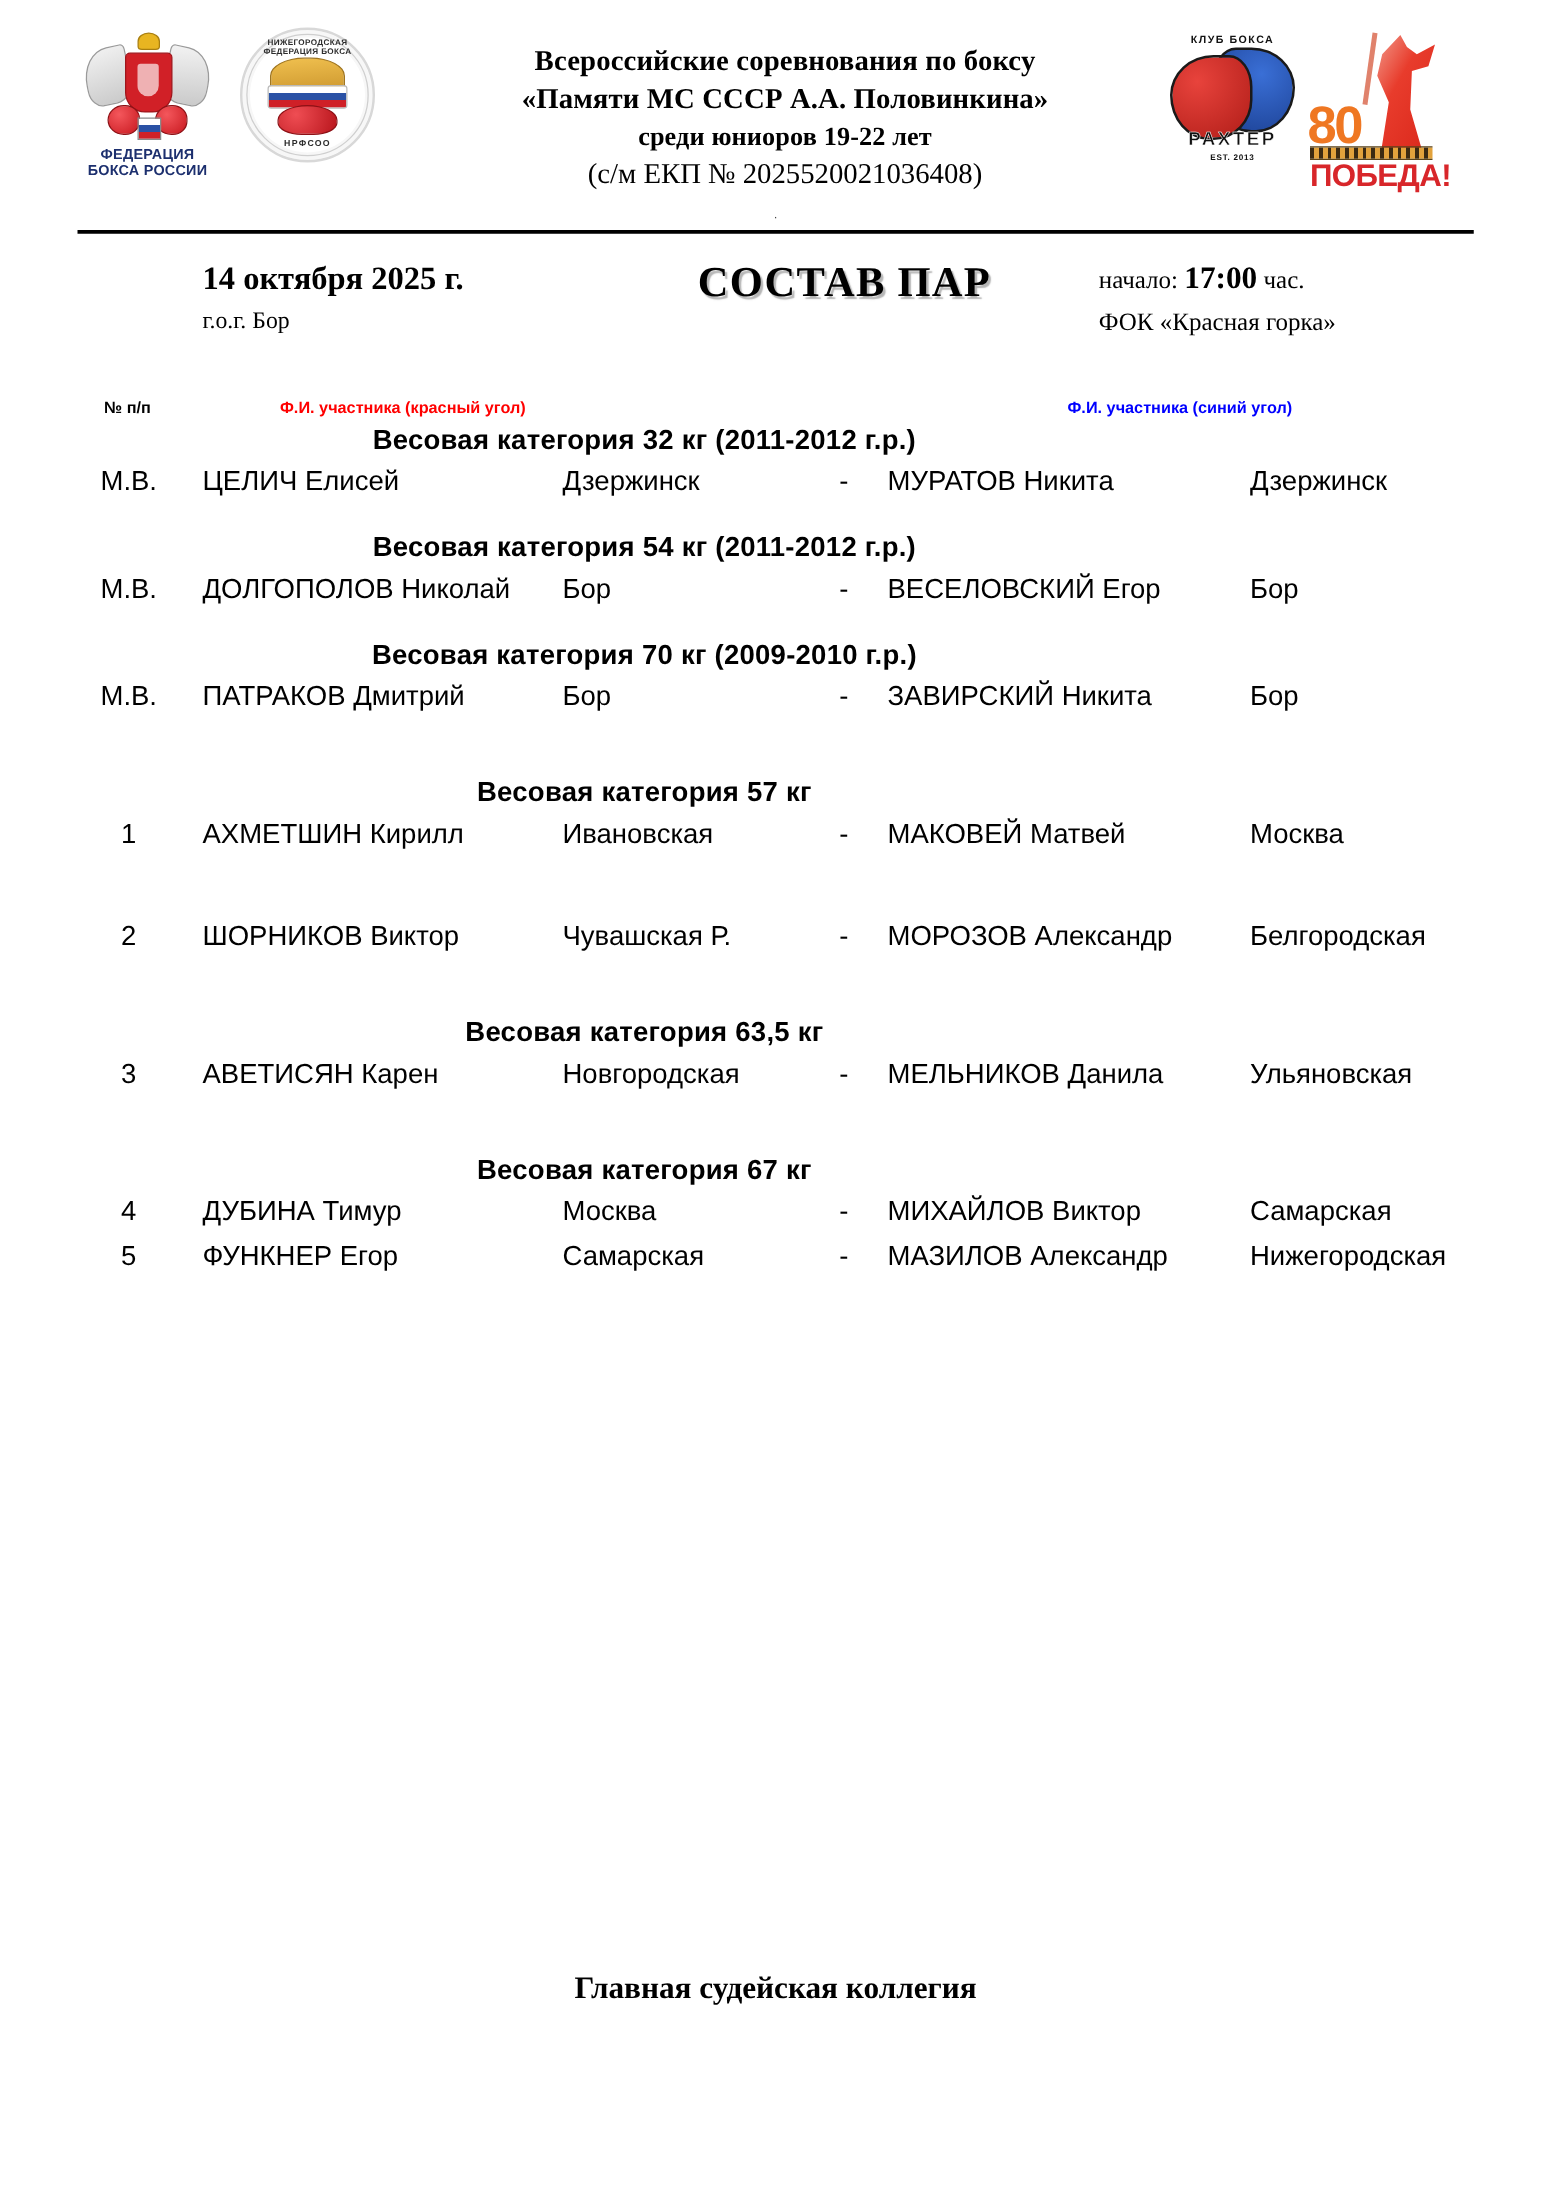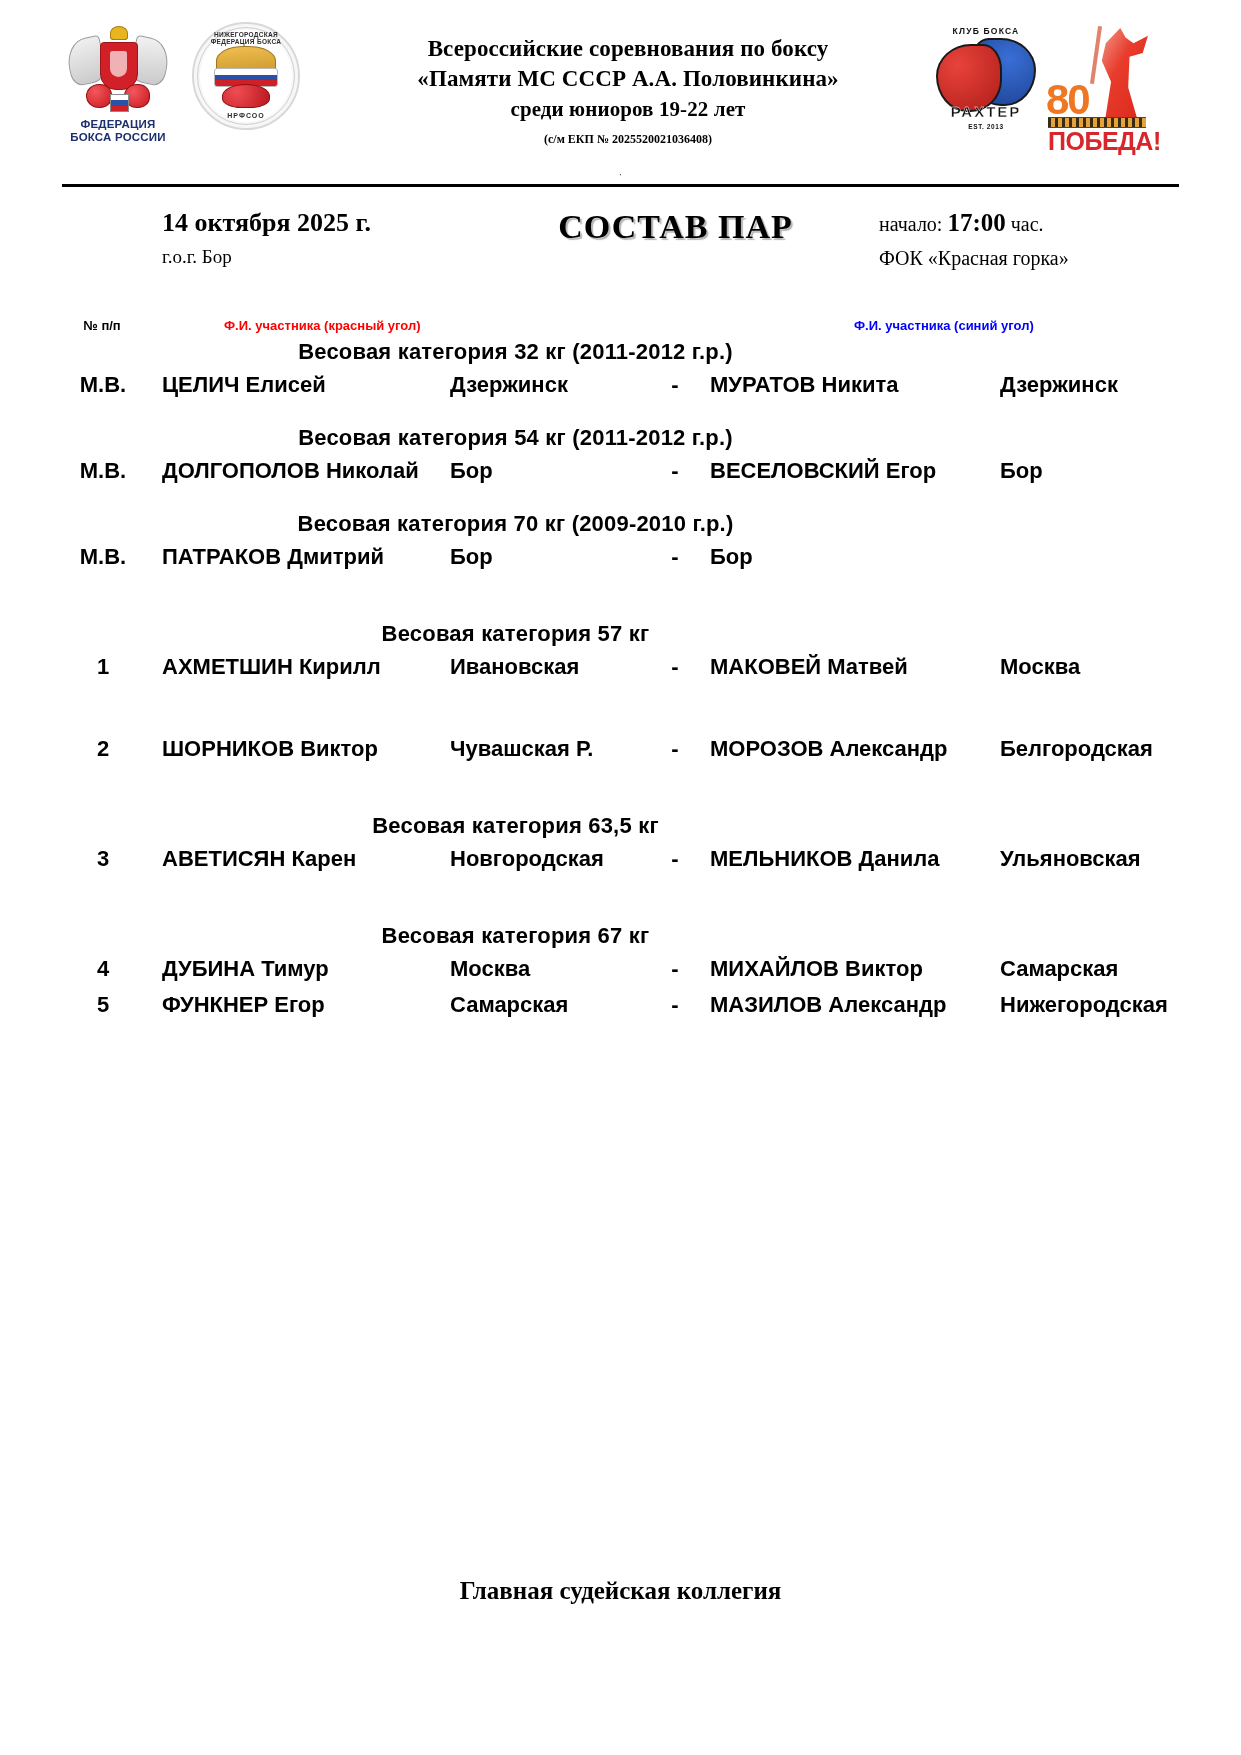--- a/index.html
+++ b/index.html
@@ -57,22 +57,22 @@
   .header-titles .t1,
   .header-titles .t2,
   .header-titles .t3 {
     font-weight: bold;
     font-size: 23px;
     line-height: 30px;
     letter-spacing: 0.1px;
   }
   .header-titles .t3 { font-size: 21px; }
   .header-titles .t4 {
-    font-weight: bold;
-    font-size: 12px;
+    font-weight: normal;
+    font-size: 23px;
     line-height: 26px;
     margin-top: 2px;
   }
 
   
   .logo-fbr { width: 112px; text-align: center; }
   .logo-fbr .emblem {
     width: 104px; height: 92px; margin: 0 auto;
     position: relative;
   }
@@ -326,21 +326,20 @@
   }
   .cat-gap { height: 46px; }
   .cat-gap.small { height: 22px; }
 
   .bout-row {
     display: flex;
     align-items: baseline;
     font-size: 22px;
     line-height: 36px;
     white-space: nowrap;
-    font-weight: bold;
   }
   .b-num    { flex: 0 0 82px; text-align: center; }
   .b-red    { flex: 0 0 288px; padding-left: 18px; }
   .b-redreg { flex: 0 0 190px; }
   .b-dash   { flex: 0 0 70px; text-align: center; }
   .b-blue   { flex: 0 0 290px; }
   .b-bluereg{ flex: 1 1 auto; }
 
   
   .footer {
@@ -466,20 +465,21 @@
           <div class="b-blue">ВЕСЕЛОВСКИЙ Егор</div>
           <div class="b-bluereg">Бор</div>
         </div>
         <div class="cat-gap small"></div>
         <div class="cat-title">Весовая категория  70 кг  (2009-2010 г.р.)</div>
         <div class="bout-row">
           <div class="b-num">М.В.</div>
           <div class="b-red">ПАТРАКОВ Дмитрий</div>
           <div class="b-redreg">Бор</div>
           <div class="b-dash">-</div>
+          <div class="b-blue">ЗАВИРСКИЙ Никита</div>
           <div class="b-bluereg">Бор</div>
         </div>
         <div class="cat-gap"></div>
         <div class="cat-title">Весовая категория   57 кг</div>
         <div class="bout-row">
           <div class="b-num">1</div>
           <div class="b-red">АХМЕТШИН Кирилл</div>
           <div class="b-redreg">Ивановская</div>
           <div class="b-dash">-</div>
           <div class="b-blue">МАКОВЕЙ Матвей</div>

